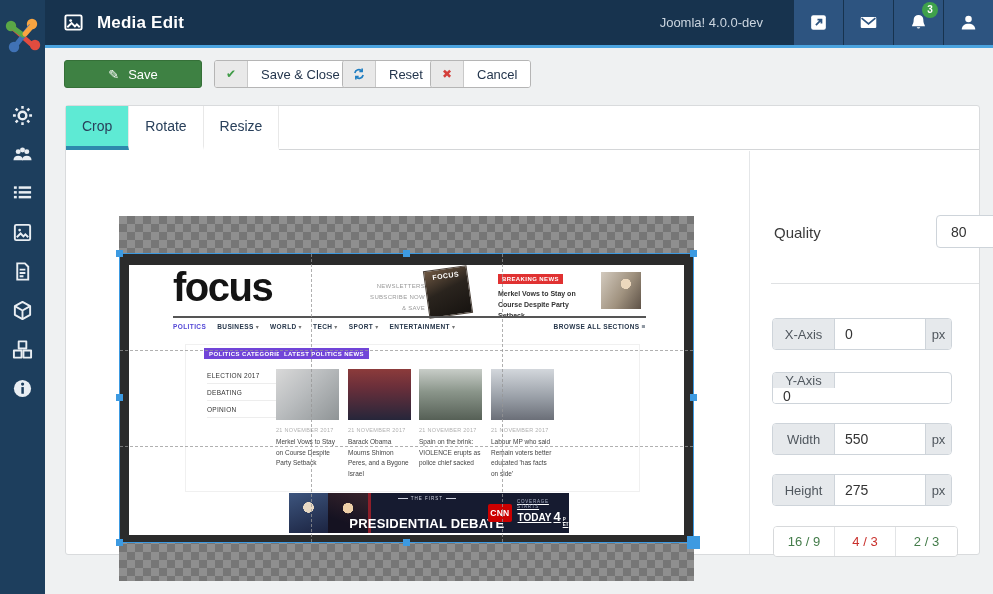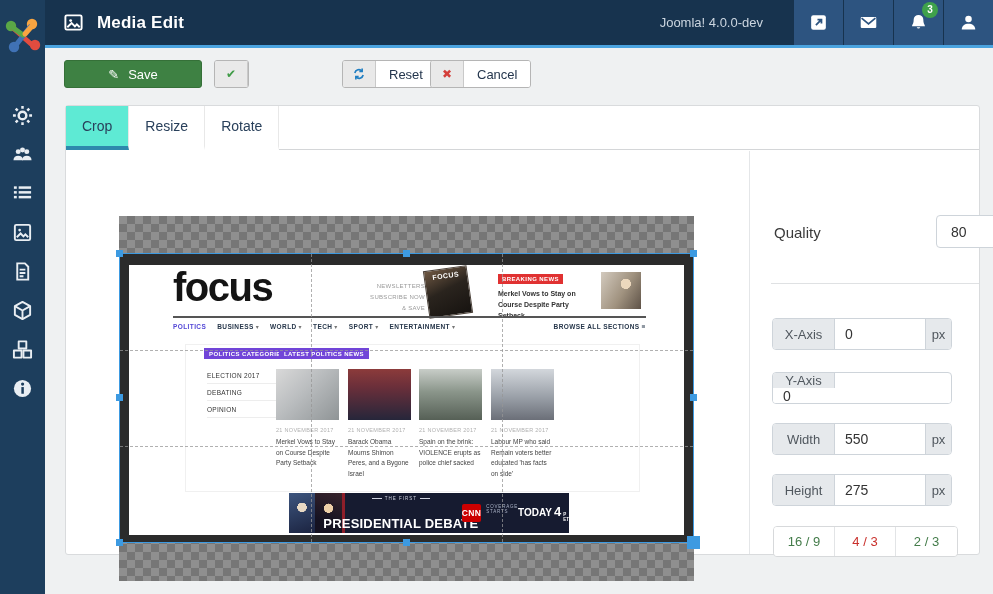--- a/index.html
+++ b/index.html
@@ -85,21 +85,21 @@
   .s-head { margin-top:4px; font-size:6.5px; color:#444; line-height:1.65; }
 
   .s-banner { position:absolute; left:160px; top:228px; width:280px; height:40px; background:#161b30; display:flex; align-items:center; }
   .bn-clinton { width:42px; height:40px; background:radial-gradient(circle at 50% 36%, #e8d9c4 16%, rgba(0,0,0,0) 17%), linear-gradient(160deg,#3d557e,#1b2340); }
   .bn-trump { width:46px; height:40px; background:radial-gradient(circle at 50% 38%, #efd0a8 16%, rgba(0,0,0,0) 17%), linear-gradient(200deg,#38242c,#151221 70%); border-right:3px solid #8e1f2a; }
   .bn-mid { width:112px; display:flex; flex-direction:column; align-items:center; justify-content:center; color:#fff; }
   .bn-kicker { font-size:4.5px; letter-spacing:1px; color:#cfd3e0; }
   .bn-kicker::before, .bn-kicker::after { content:""; display:inline-block; width:10px; height:1px; background:#cfd3e0; vertical-align:middle; margin:0 3px; }
   .bn-title { font-size:13px; font-weight:700; letter-spacing:.2px; margin-top:15px; white-space:nowrap; }
   .bn-cnn { width:26px; height:18px; background:#cc0000; border-radius:2px; color:#fff; font-size:8.5px; font-weight:800; display:flex; align-items:center; justify-content:center; letter-spacing:.3px; margin:0 5px; }
-  .bn-right { display:flex; flex-direction:row; align-items:flex-start; color:#fff; }
+  .bn-right { display:flex; flex-direction:column; align-items:center; color:#fff;text-decoration:underline; }
   .bn-cov { font-size:4.5px; letter-spacing:.8px; color:#aab2c6; }
   .bn-today { display:flex; align-items:baseline; gap:2px; }
   .bn-day { font-size:10px; font-weight:800; }
   .bn-time { font-size:13px; font-weight:800; }
   .bn-zone { display:flex; flex-direction:column; font-size:4.5px; font-weight:700; line-height:1.2; }
 
   
   .crop-box { position:absolute; left:0; top:37px; width:575px; height:290px; border:1px solid #3d9ae1; cursor:move; }
   .third-v { position:absolute; top:0; bottom:0; width:0; border-left:1px dashed rgba(150,150,150,.75); }
   .tv1 { left:33.33%; } .tv2 { left:66.66%; }
@@ -249,42 +249,43 @@
       </svg>
     </button>
   </div>
 
   <button class="btn-save">
     <span class="g">✎</span>
     <span>Save</span>
   </button>
   <button class="btn2 b-sc">
     <span class="ic ck">✔</span>
+    <span class="lb">Save &amp; Close</span>
   </button>
   <button class="btn2 b-rs">
     <span class="ic">
       <svg width="14" height="14" viewBox="0 0 20 20" fill="none" stroke="#1f7ec2" stroke-width="2.3">
         <path d="M4 8.5a6 6 0 0 1 10.2-2.8"></path>
           <path d="M14.5 2.2v4h-4"></path>
         <path d="M16 11.5a6 6 0 0 1-10.2 2.8"></path>
           <path d="M5.5 17.8v-4h4"></path>
       </svg>
     </span>
     <span class="lb">Reset</span>
   </button>
   <button class="btn2 b-cn">
     <span class="ic xx">✖</span>
     <span class="lb">Cancel</span>
   </button>
 
   <section class="card">
     <div class="tabs">
       <div class="tab active">Crop</div>
+      <div class="tab">Rotate</div>
       <div class="tab">Resize</div>
-      <div class="tab">Rotate</div>
     </div>
 
     <div class="card-body">
       <div class="vdivider"></div>
 
       <div class="checker">
         <div class="media-image">
           <div class="site">
             <div class="s-logo">focus</div>
             <div class="s-promo">

